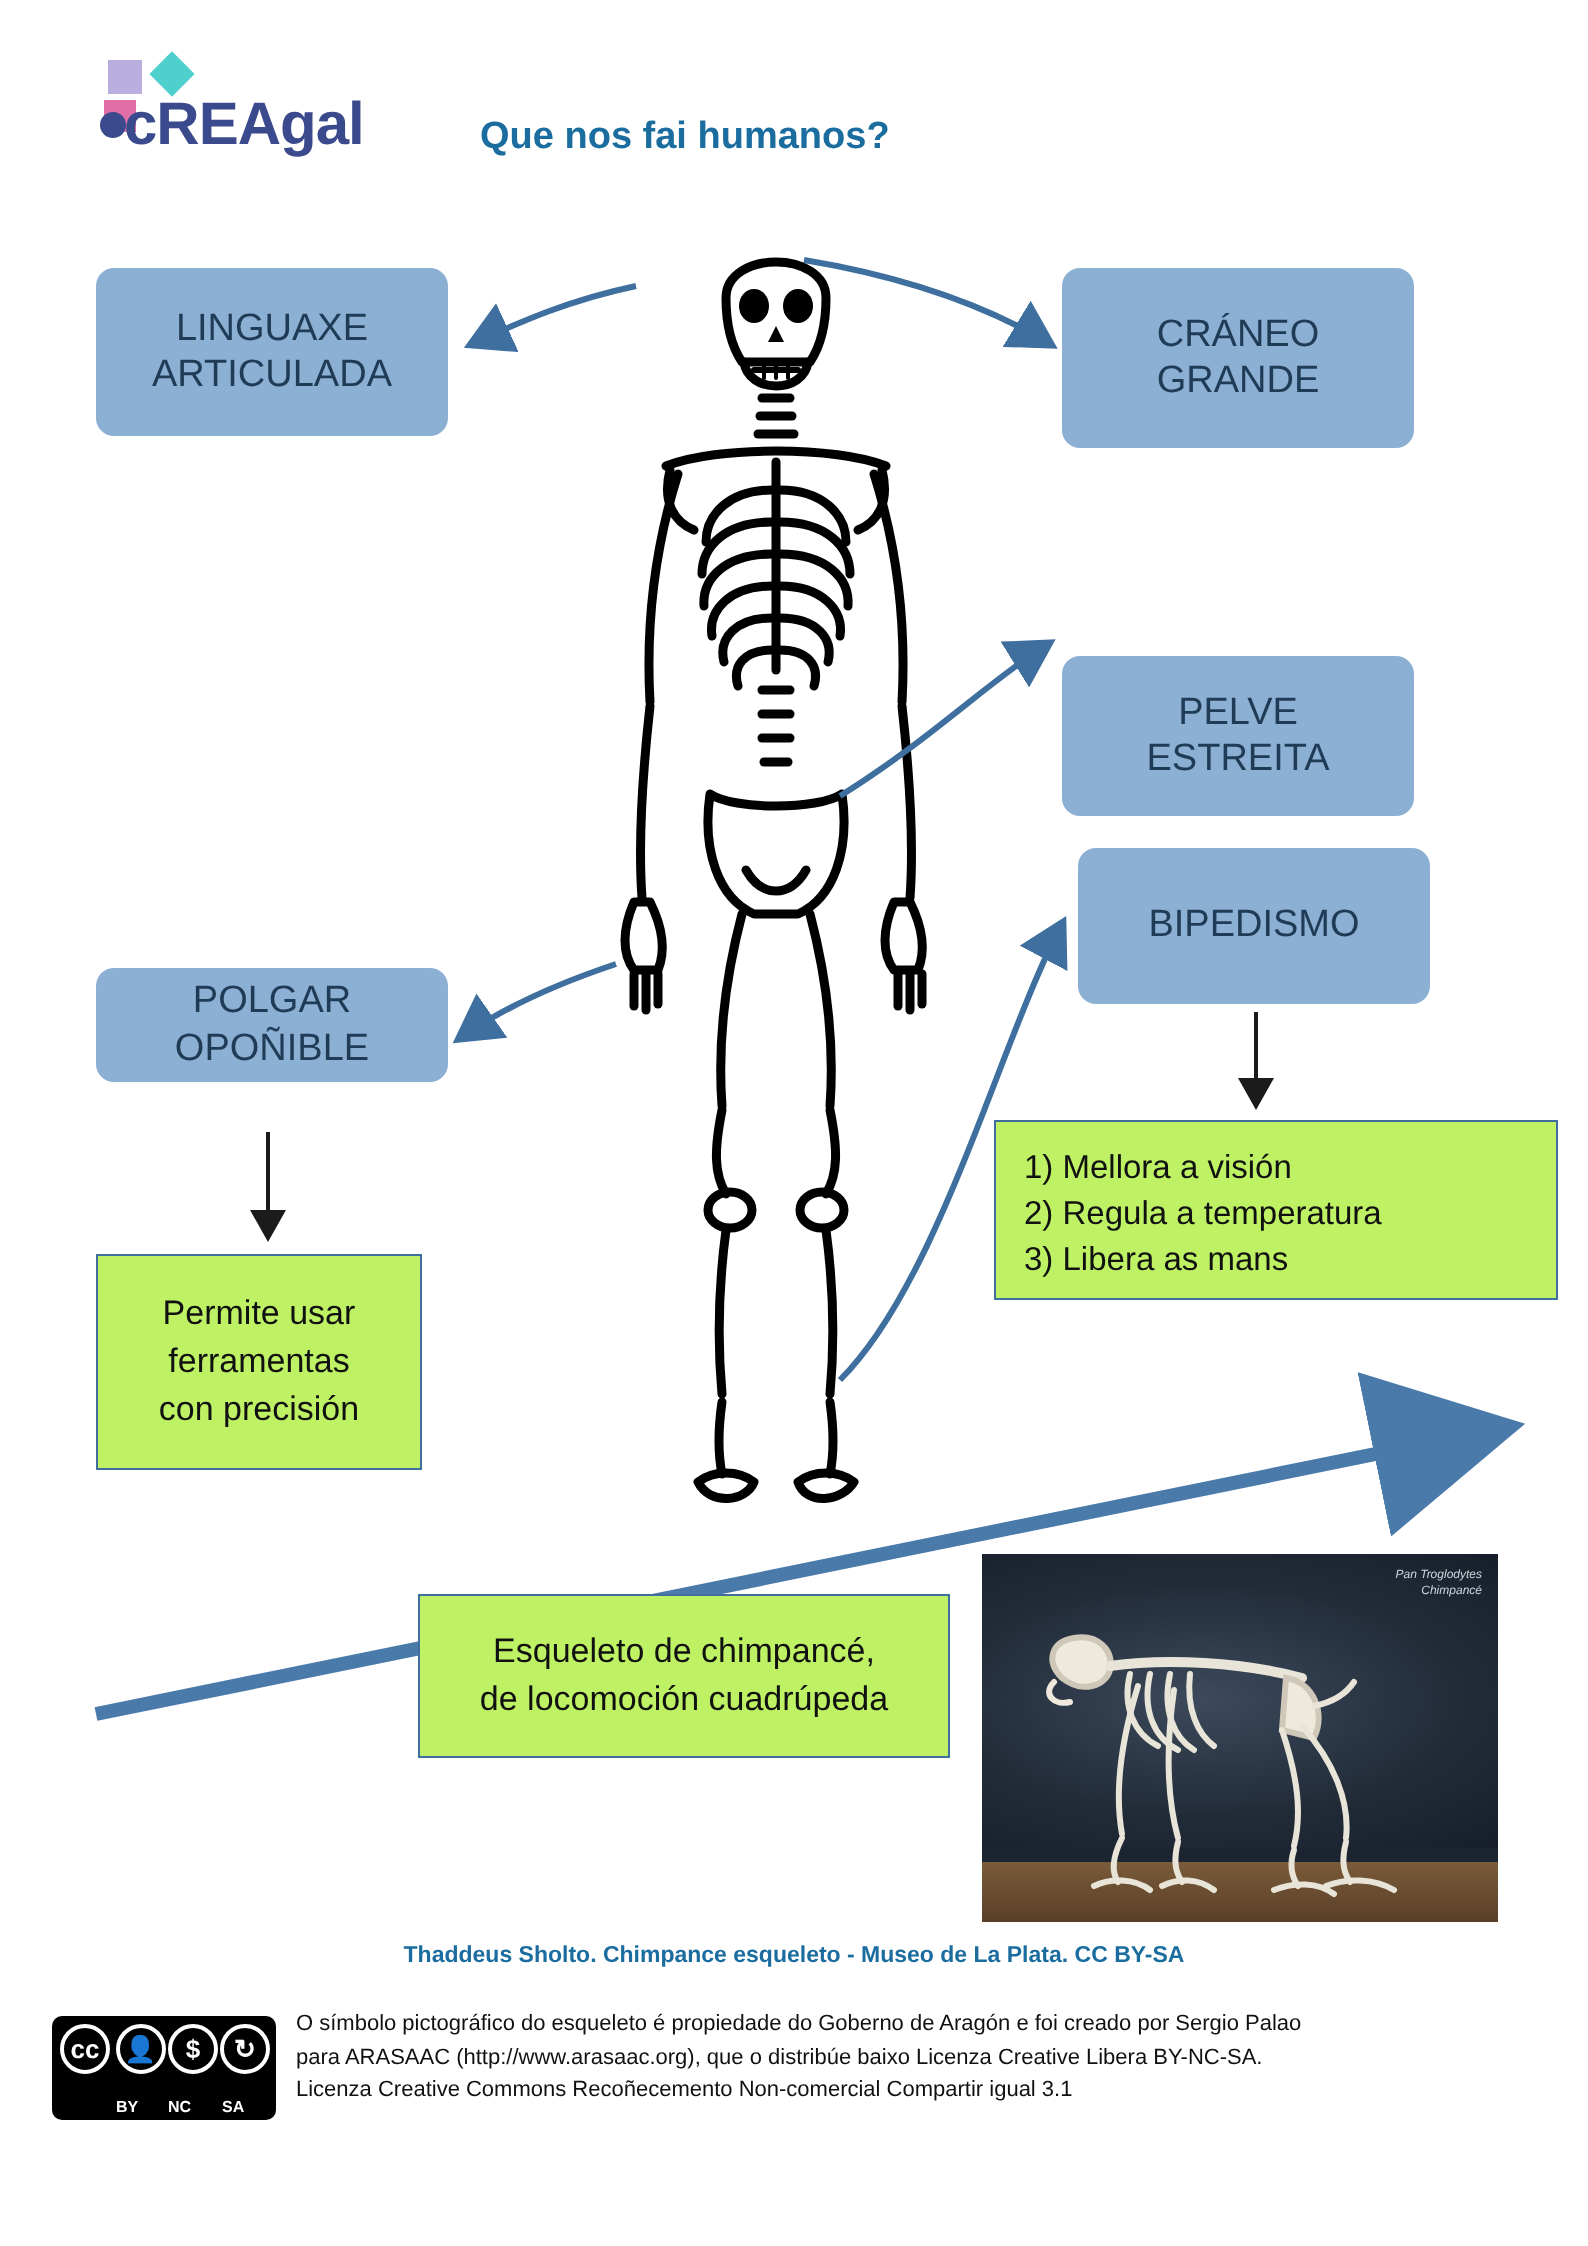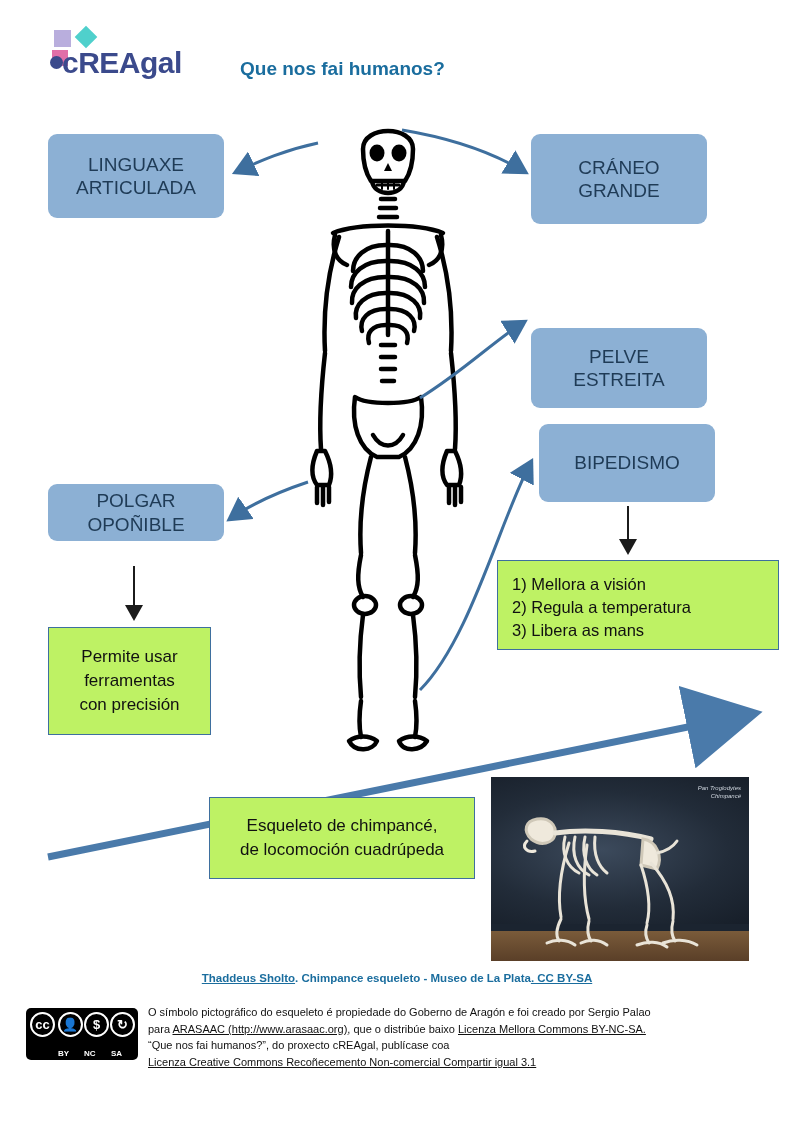--- a/index.html
+++ b/index.html
@@ -150,21 +150,21 @@
   .cc-badge .r4 { left: 84px; }
   .cc-badge .sub {
     position: absolute; bottom: 2px; color: #fff; font-size: 8px; font-weight: bold;
   }
   .cc-badge .s1 { left: 32px; }
   .cc-badge .s2 { left: 58px; }
   .cc-badge .s3 { left: 85px; }
   .footer-text {
     font-size: 11px; line-height: 1.5; color: #111; padding-top: 4px;
   }
-  .u { text-decoration: underline; }
+  .u { }
 </style>
 </head>
 <body>
 
 <div class="logo">
   <div class="logo-sq-purple"></div>
   <div class="logo-diamond"></div>
   <div class="logo-sq-pink"></div>
   <div class="logo-dot"></div>
   <div class="logo-text">cREAgal</div>
@@ -354,18 +354,17 @@
     <div class="ring r2">👤</div>
     <div class="ring r3">$</div>
     <div class="ring r4">↻</div>
     <div class="sub s1">BY</div>
     <div class="sub s2">NC</div>
     <div class="sub s3">SA</div>
   </div>
   <div class="footer-text">
     <div>O símbolo pictográfico do esqueleto é propiedade do Goberno de Aragón e foi creado por Sergio Palao</div>
     <div>
-      <span>para </span><span class="u">ARASAAC (http://www.arasaac.org)</span><span>, que o distribúe baixo </span><span class="u">Licenza Mellora Commons BY-NC-SA.</span>
+      <span>para </span><span class="u">ARASAAC (http://www.arasaac.org)</span><span>, que o distribúe baixo </span><span class="u">Licenza Creative Libera BY-NC-SA.</span>
     </div>
-    <div>“Que nos fai humanos?”, do proxecto cREAgal, publícase coa</div>
     <div class="u">Licenza Creative Commons Recoñecemento Non-comercial Compartir igual 3.1</div>
   </div>
 </div>
 
 </body></html>

